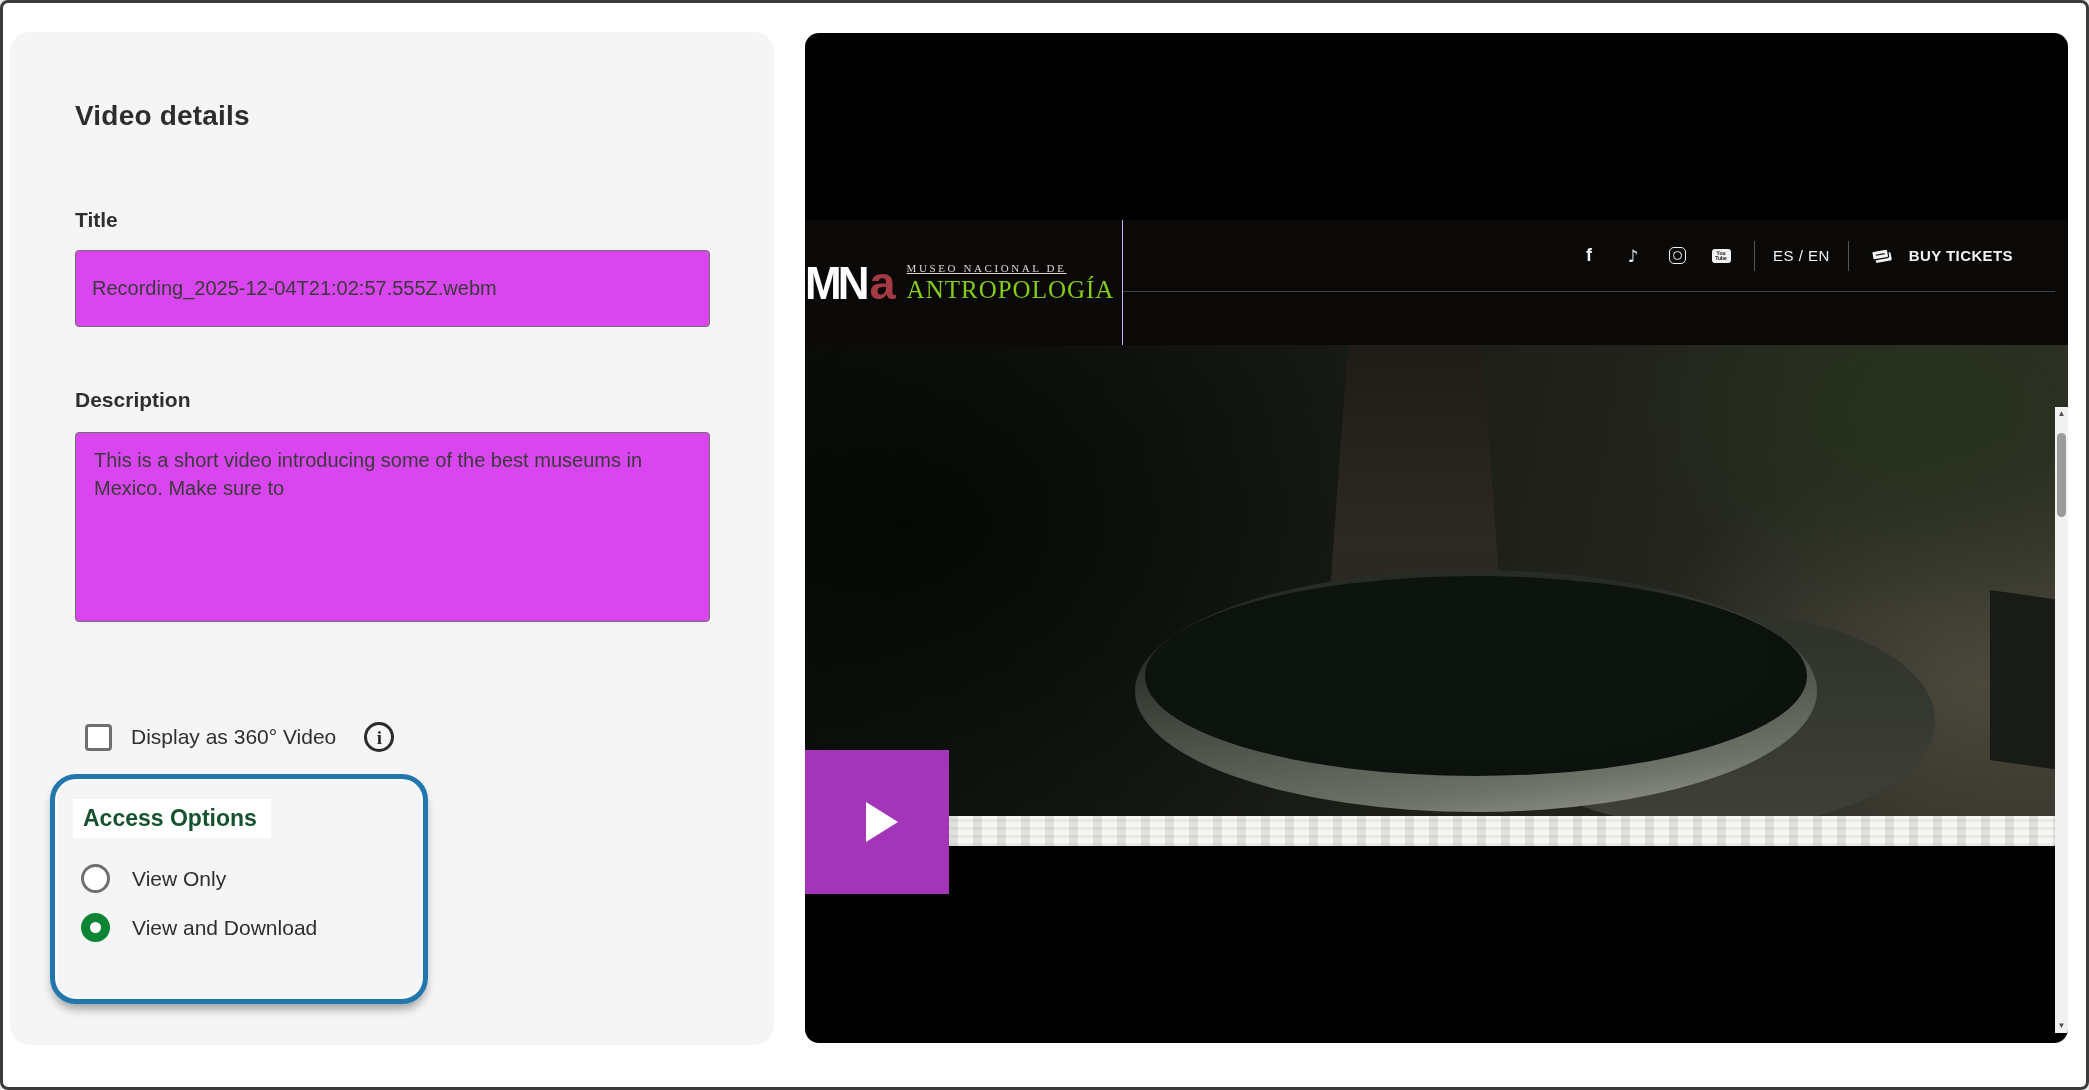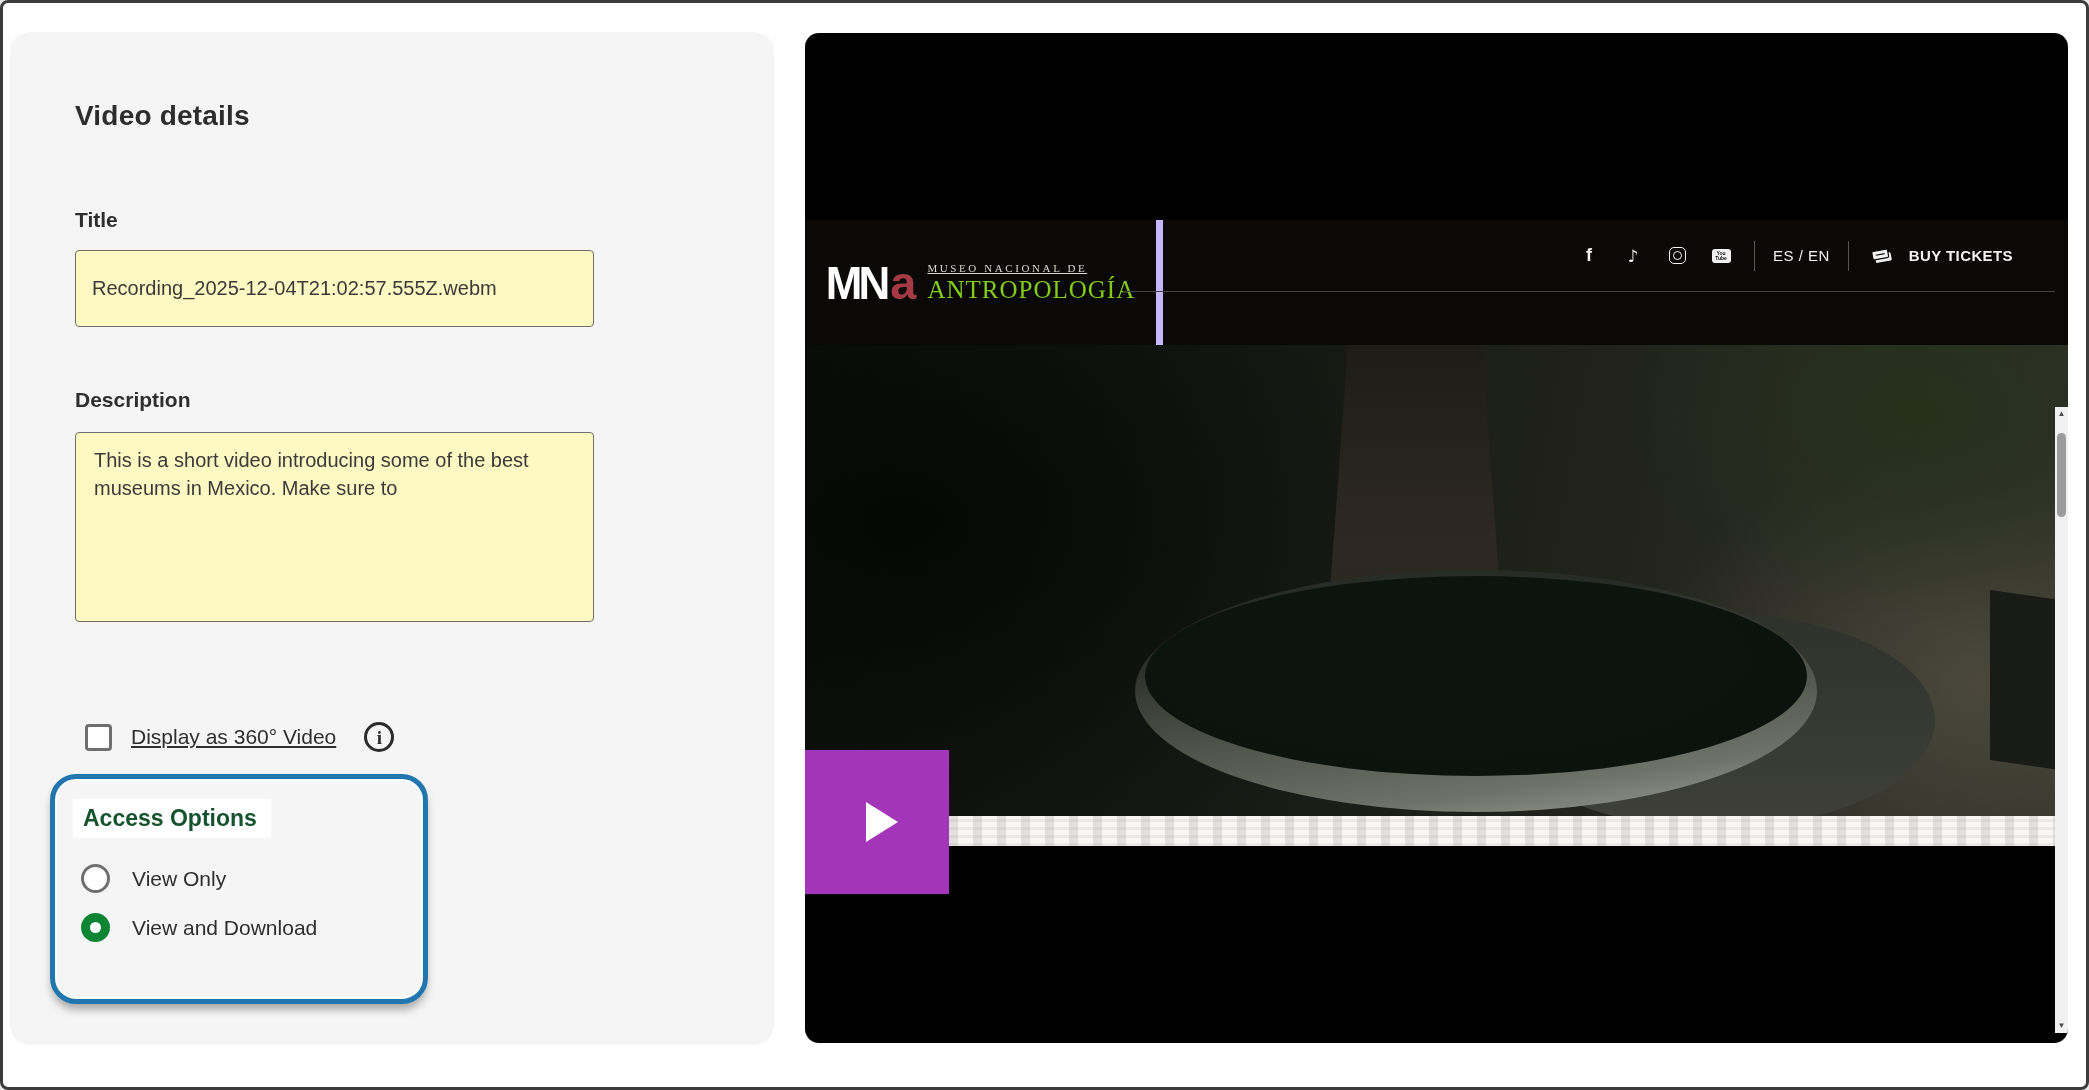--- a/index.html
+++ b/index.html
@@ -8,30 +8,30 @@
           border:3px solid #3b3b3b; border-radius:8px; overflow:hidden; }
 
   
   .panel { position:absolute; left:7px; top:29px; width:764px; height:1013px;
            background:#f5f5f6; border-radius:20px; }
   .panel h1 { position:absolute; left:65px; top:68px; font-size:28px; font-weight:700;
               color:#2d2d2d; letter-spacing:.2px; }
   .field-label { position:absolute; left:65px; font-size:21px; font-weight:700; color:#2e2e2e; }
   .lbl-title { top:176px; }
   .lbl-desc  { top:356px; }
-  .text-input { position:absolute; left:65px; width:519px; background:#fef9c3;
+  .text-input { position:absolute; left:65px; width:635px; background:#d946ef;
                 border:1px solid #6f6f6f; border-radius:4px; color:#3a3a3a;
                 font-size:20px; font-family:"Liberation Sans", sans-serif; }
   .title-input { top:218px; height:77px; padding:0 16px; }
   .desc-input  { top:400px; height:190px; padding:14px 18px; line-height:1.38; resize:none; }
 
   .check-row { position:absolute; left:75px; top:690px; display:flex; align-items:center; }
   .checkbox { width:27px; height:27px; background:#fff; border:3px solid #6f6f6f;
               border-radius:4px; flex:0 0 auto; }
-  .check-row .lab { margin-left:19px; font-size:21px; color:#2e2e2e;text-decoration:underline; }
+  .check-row .lab { margin-left:19px; font-size:21px; color:#2e2e2e; }
   .info-icon { margin-left:28px; width:30px; height:30px; border:3px solid #2b2b2b;
                border-radius:50%; display:flex; align-items:center; justify-content:center;
                font-family:"Liberation Serif", serif; font-weight:700; font-size:19px;
                color:#2b2b2b; line-height:1; }
 
   .access-ring { position:absolute; left:40px; top:742px; width:378px; height:230px;
                  border:5px solid var(--ring, #2177ad); border-radius:26px;
                  box-shadow:0 7px 10px -2px rgba(0,0,0,.35), inset 0 0 0 2px rgba(255,255,255,.55); }
   .access-ring h2 { display:inline-block; margin:20px 0 0 18px; background:#ffffff;
                     padding:6px 14px 6px 10px; font-size:23px; font-weight:700; color:#14532d; }
@@ -43,22 +43,22 @@
   .radio.selected::after { content:""; position:absolute; left:50%; top:50%; width:11px; height:11px;
            margin:-5.5px 0 0 -5.5px; border-radius:50%; background:#fff; }
   .radio-row .lab { margin-left:22px; font-size:21px; color:#2e2e2e; }
 
   
   .video { position:absolute; left:802px; top:30px; width:1263px; height:1010px;
            background:#000; border-radius:14px; overflow:hidden; }
   .site { position:absolute; left:0; top:187px; width:100%; height:626px; }
 
   .site-header { position:absolute; left:0; top:0; width:100%; height:125px; background:#0a0908; }
-  .logo-block { position:absolute; left:0; top:0; width:358px; height:125px;
-                border-right:7px solid #c4b5fd; display:flex; align-items:center; justify-content:center; }
+  .logo-block { position:absolute; left:0; top:0; width:318px; height:125px;
+                border-right:1px solid #c4b5fd; display:flex; align-items:center; }
   .logo-mn { font-size:44px; font-weight:800; color:#fdfdfd; letter-spacing:-4px; transform:scaleY(1.04); }
   .logo-a  { font-size:47px; font-weight:800; color:var(--logored,#a53a44); margin-left:4px; }
   .logo-text { margin-left:11px; font-family:"Liberation Serif", serif; }
   .logo-l1 { font-size:11px; letter-spacing:2.6px; color:#ddd8cc;text-decoration:underline; }
   .logo-l2 { font-size:25px; letter-spacing:1px; color:#84cc16; margin-top:2px; }
 
   .topbar { position:absolute; left:318px; right:13px; top:0; height:72px;
             border-bottom:1px solid #434343; display:flex; align-items:center;
             justify-content:flex-end; padding-right:42px; color:#f2f2f2; }
   .soc { width:30px; display:flex; justify-content:center; align-items:center; }

